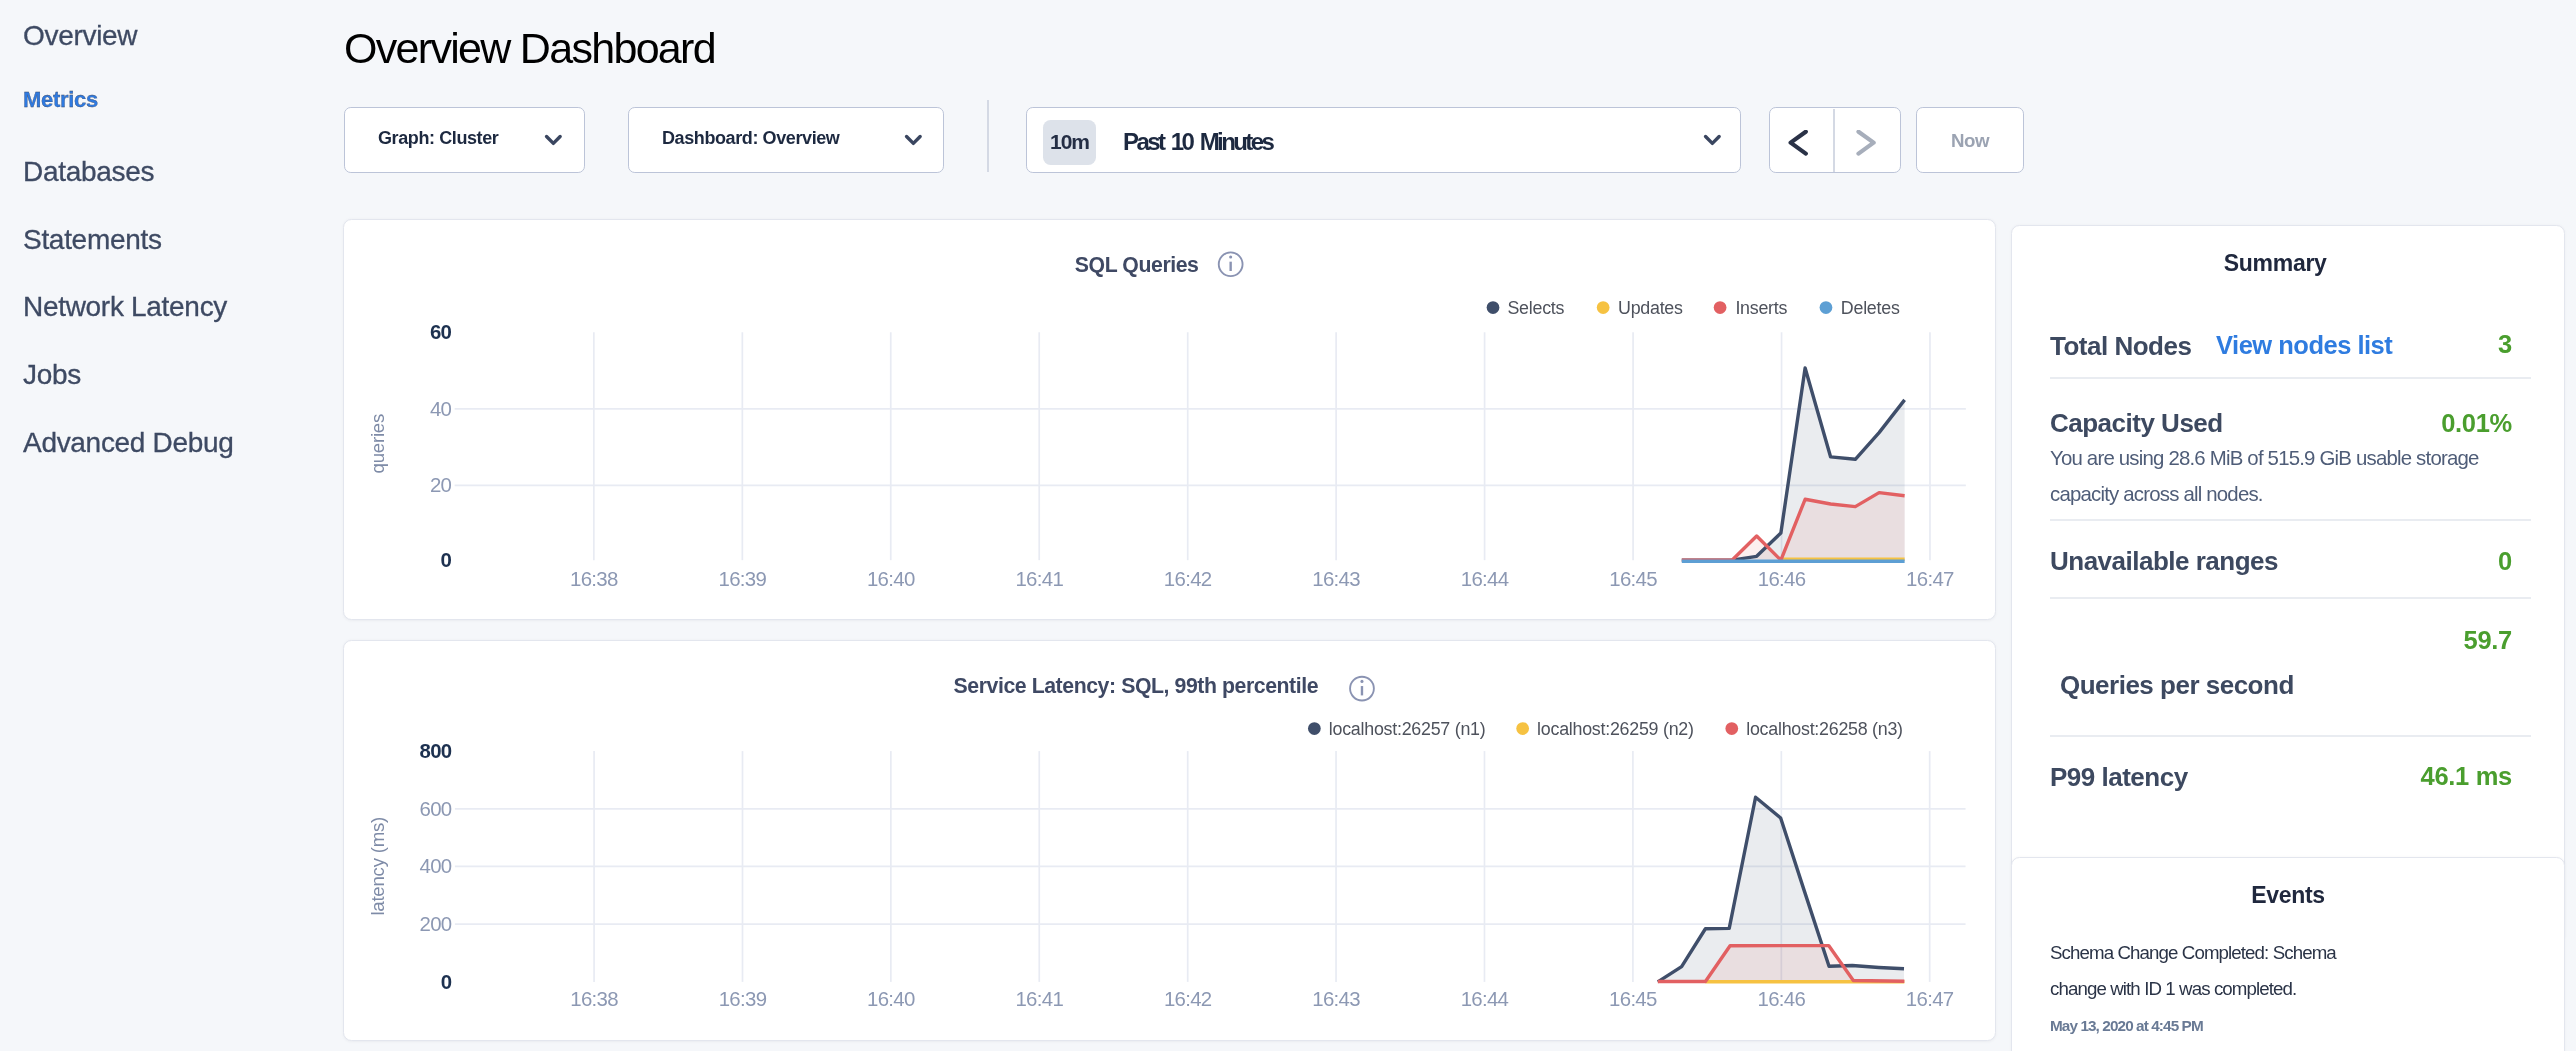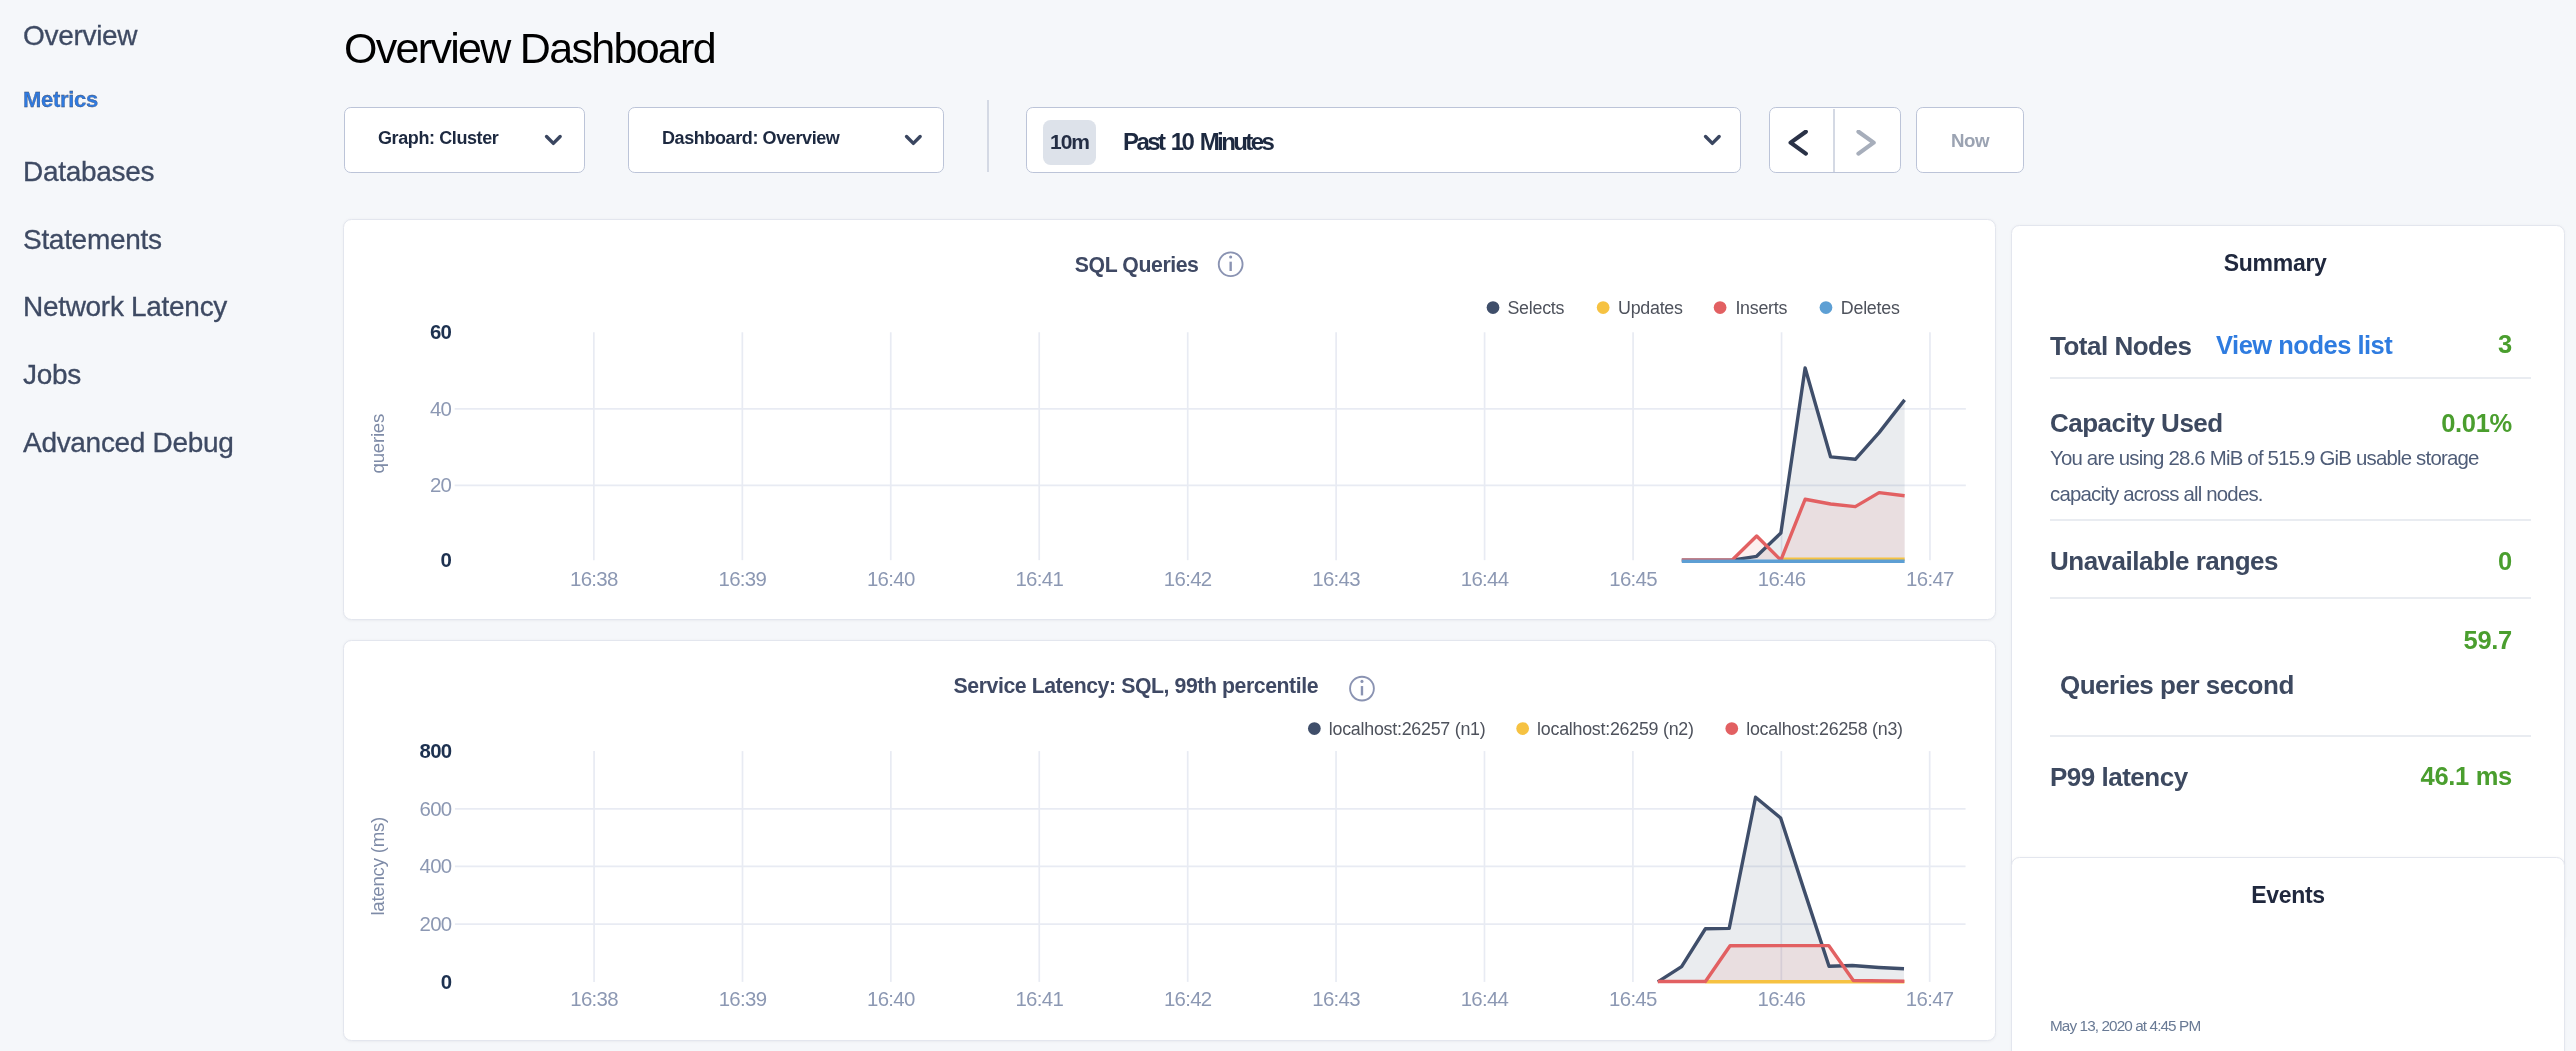--- a/index.html
+++ b/index.html
@@ -41,21 +41,21 @@
 .info line { stroke:#8a93b2; stroke-width:2.8; }
 .info .infodot { fill:#8a93b2; stroke:none; }
 
 .sumtitle { position:absolute; width:100%; text-align:center; font-size:23px; font-weight:bold; color:#20283e; letter-spacing:-0.3px; }
 .slabel { position:absolute; font-size:26px; font-weight:bold; color:#3d4960; letter-spacing:-0.5px; white-space:nowrap; }
 .svalue { position:absolute; right:54px; font-size:25.5px; font-weight:bold; color:#4a9e2e; letter-spacing:-0.3px; text-align:right; }
 .slink { position:absolute; font-size:25.5px; font-weight:bold; color:#2f7ce0; letter-spacing:-0.5px; white-space:nowrap;margin-left:8px; }
 .sdesc { position:absolute; font-size:20.4px; color:#4f5d78; letter-spacing:-0.8px; line-height:36px; white-space:nowrap; }
 .sdiv { position:absolute; left:38px; width:481px; height:1.7px; background:#e9ecf1; }
 .etext { position:absolute; font-size:18.7px; color:#2b3447; letter-spacing:-0.9px; line-height:36px; }
-.edate { position:absolute; font-size:15.3px; color:#697a95; letter-spacing:-0.9px; }
+.edate { position:absolute; font-size:15.3px; color:#697a95; letter-spacing:-0.9px;font-weight:bold; }
 </style></head><body>
 <div class="nav" style="top:20.4px">Overview</div>
 <div class="nav active" style="top:87px">Metrics</div>
 <div class="nav" style="top:156px">Databases</div>
 <div class="nav" style="top:224px">Statements</div>
 <div class="nav" style="top:291px">Network Latency</div>
 <div class="nav" style="top:359px">Jobs</div>
 <div class="nav" style="top:427px">Advanced Debug</div>
 <h1>Overview Dashboard</h1>
 <div class="box" style="left:344px; width:241px;"></div>
@@ -200,14 +200,15 @@
 <div class="svalue" style="top:321px; right:52px;">0</div>
 <div class="sdiv" style="top:371px;"></div>
 <div class="slabel" style="left:48px; top:400px;margin-top:44px;">Queries per second</div>
 <div class="svalue" style="top:400px; right:52px;">59.7</div>
 <div class="sdiv" style="top:509px;"></div>
 <div class="slabel" style="left:38px; top:536px;">P99 latency</div>
 <div class="svalue" style="top:536px; right:52px;">46.1 ms</div>
 </div>
 <div class="card" style="left:2011px; top:857px; width:554px; height:221px;">
 <div class="sumtitle" style="top:24px;">Events</div>
+<div class="etext" style="left:38px; top:77px;">Schema Change Completed: Schema<br>change with ID 1 was completed.</div>
 <div class="edate" style="left:38px; top:159px;">May 13, 2020 at 4:45 PM</div>
 </div>
 
 </body></html>

